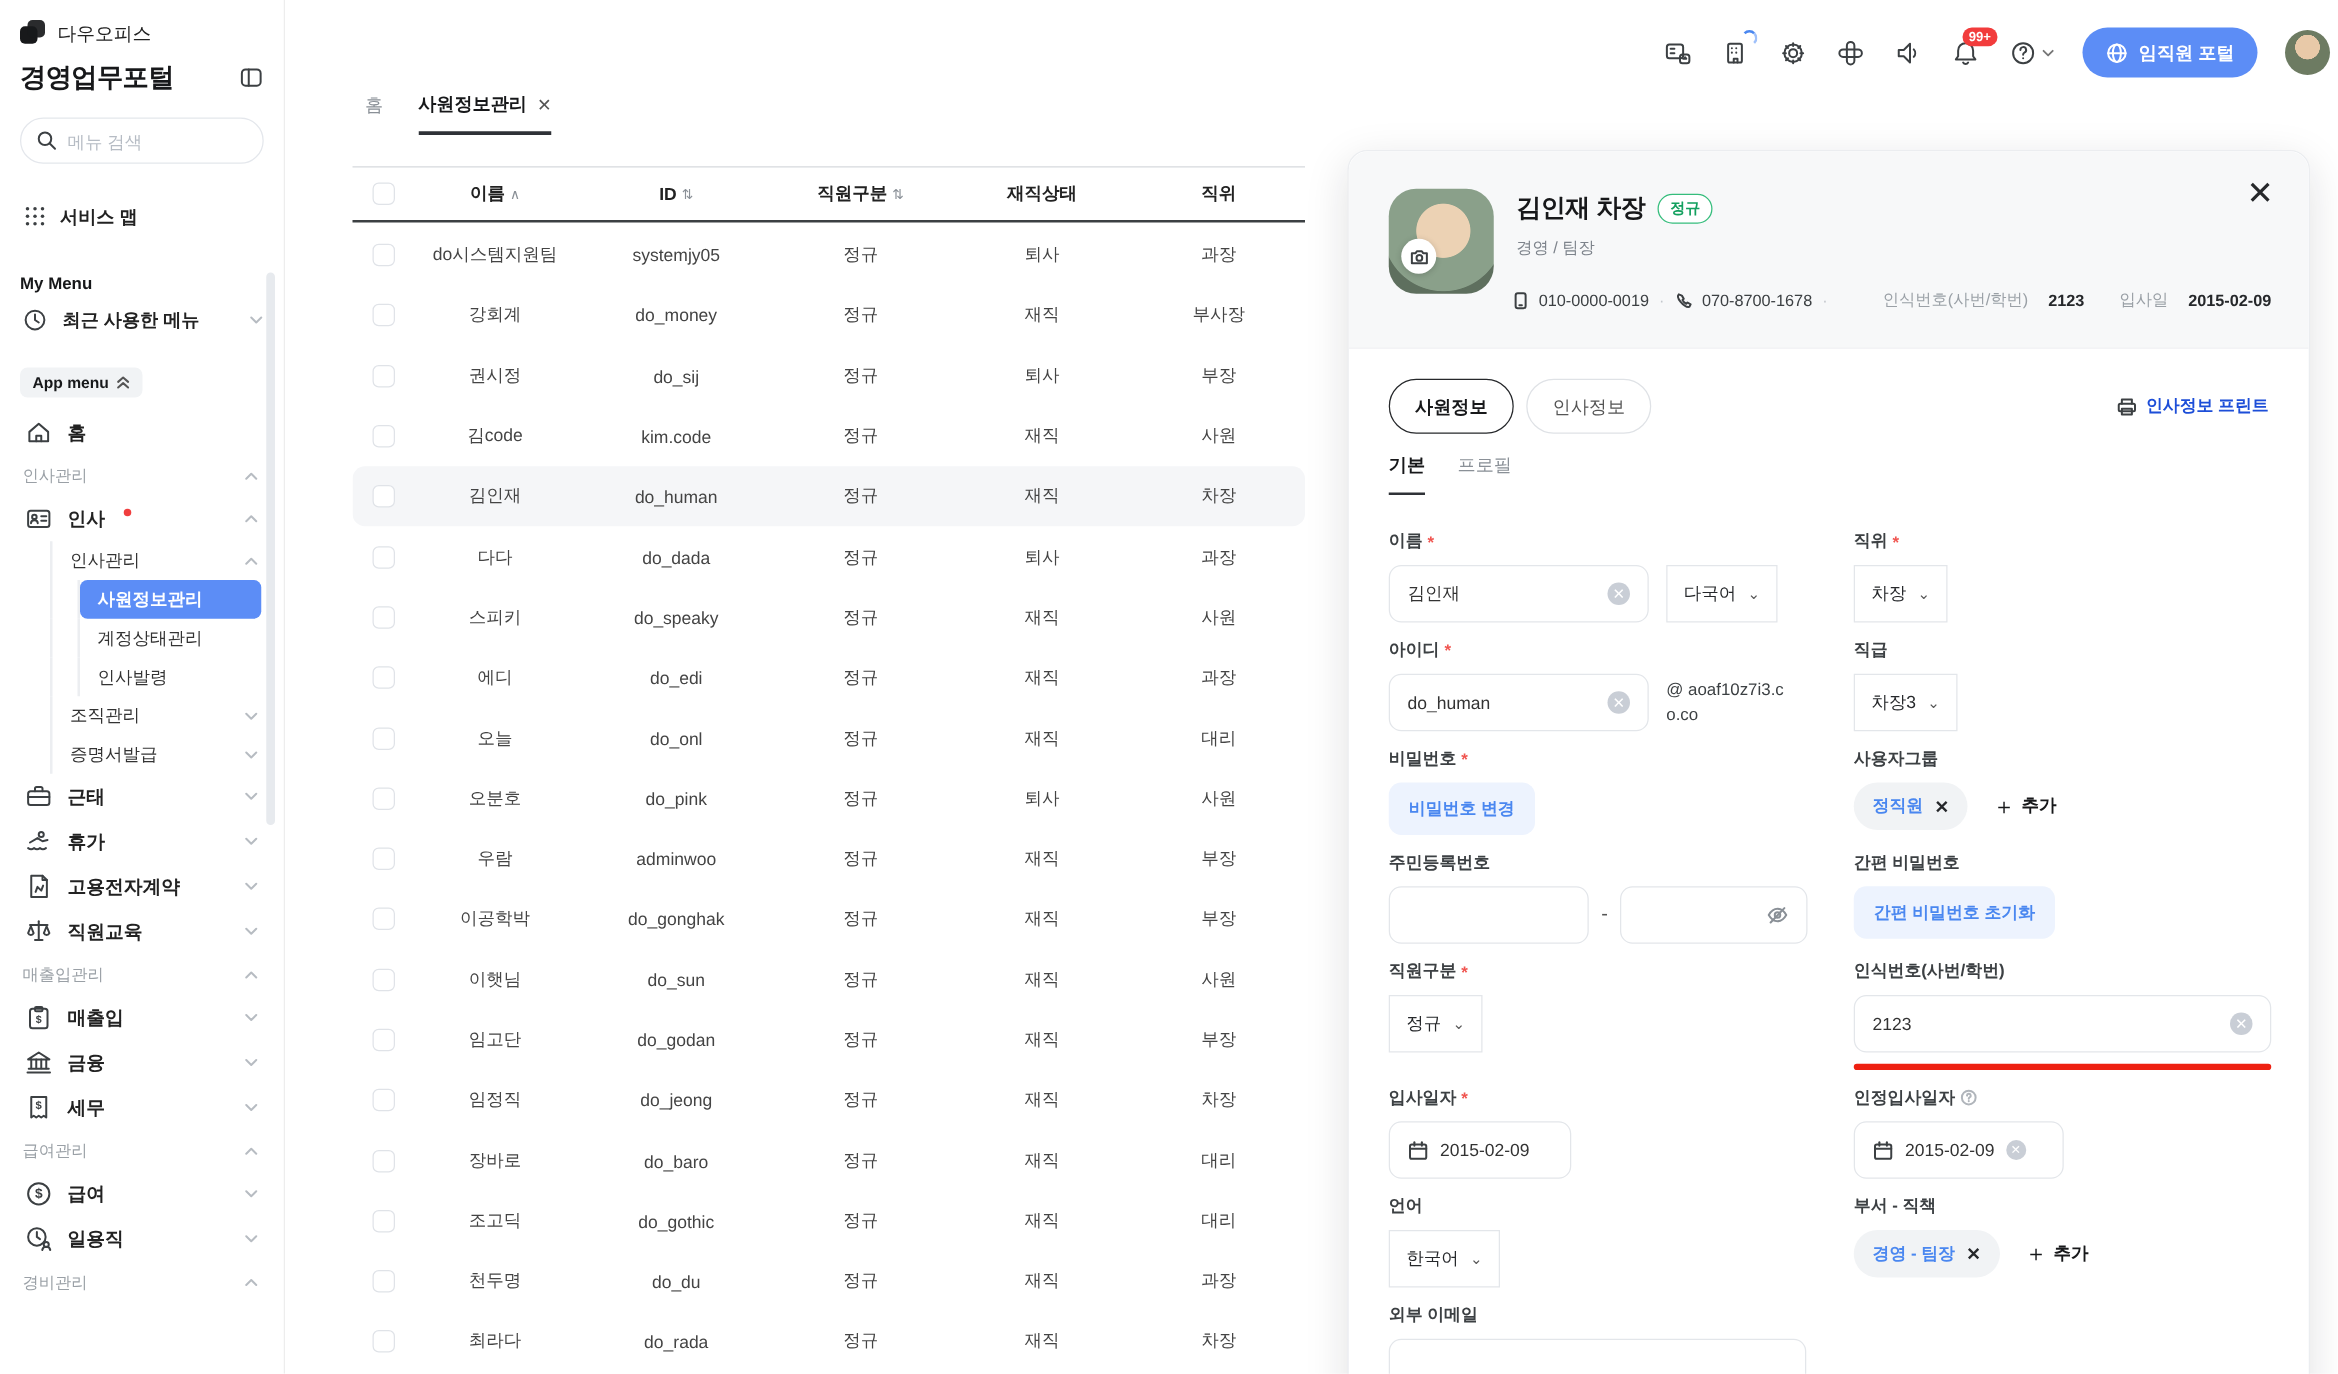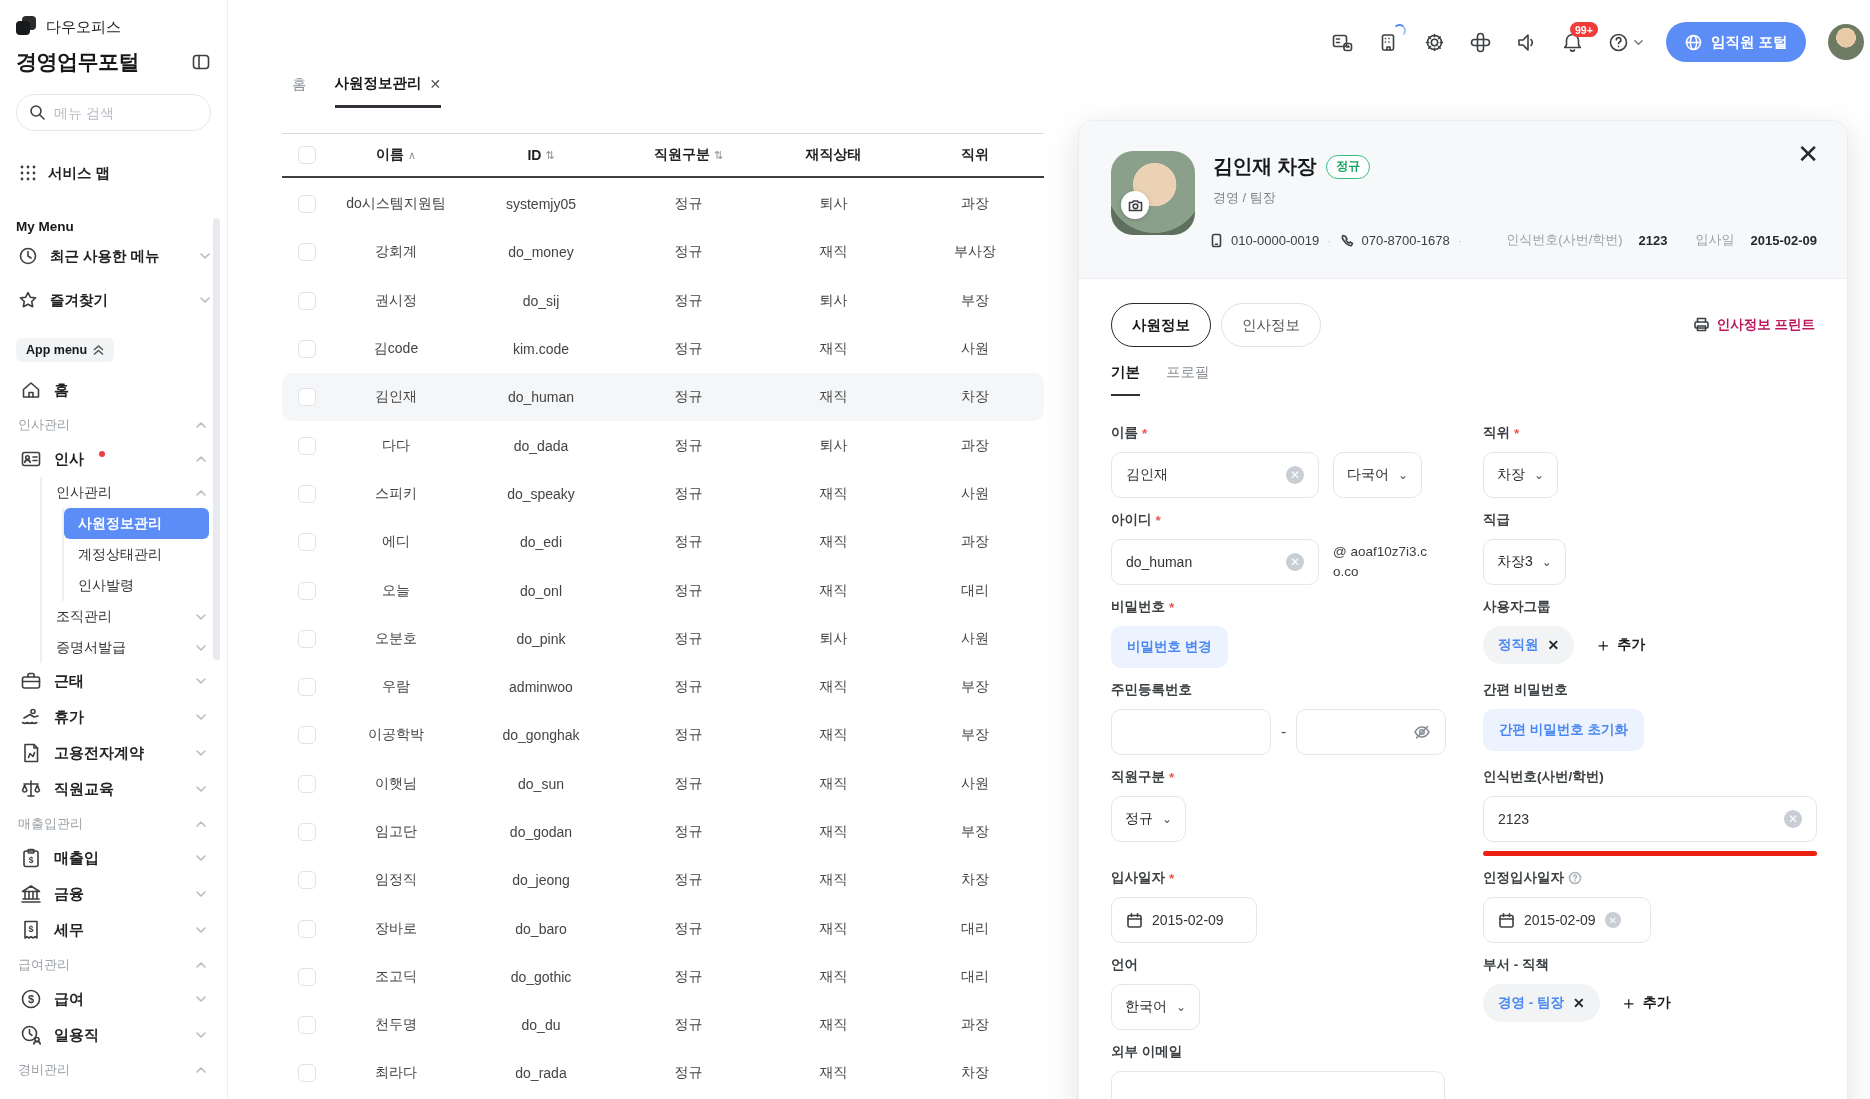--- a/index.html
+++ b/index.html
@@ -116,39 +116,39 @@
   .p-info .dot { color:#c3c7cc; margin:0 8px; }
   .p-info .glabel { color:#9aa0a6; margin-right:8px; }
   .p-info .gval { color:#26282b; font-weight:700; }
   .p-info .right-group { margin-left:auto; display:flex; align-items:center; gap:8px; }
   .p-body { padding:24px 32px 0 32px; }
   .pill-row { display:flex; align-items:center; }
   .pill { height:44px; border-radius:999px; display:inline-flex; align-items:center;
           padding:0 20px; font-size:14.5px; }
   .pill.on { border:1.6px solid #26282b; color:#17181a; font-weight:700; }
   .pill.off { border:1px solid #dfe2e6; color:#555; margin-left:10px; }
-  .print-link { margin-left:auto; display:flex; align-items:flex-start; gap:7px; font-size:13.5px;
-                color:#be185d; font-weight:600; }
+  .print-link { margin-left:auto; display:flex; align-items:center; gap:7px; font-size:13.5px;
+                color:#1d4ed8; font-weight:600; }
   .ptabs { display:flex; gap:26px; margin-top:16px; }
   .ptab { font-size:14.5px; color:#8a9097; padding-bottom:12px; }
   .ptab.on { color:#17181a; font-weight:800; border-bottom:2.5px solid #2f3237; }
   .form { display:grid; grid-template-columns:372px 1fr; margin-top:28px; column-gap:0; }
   .fld { margin-bottom:13px; }
   .flabel { font-size:13.5px; font-weight:700; color:#3c4043; margin-bottom:10px;
             display:flex; align-items:center; gap:4px; }
   .req { color:#f0544f; }
   .ctrl-row { display:flex; align-items:center; gap:14px; }
   .inp { height:46px; border:1px solid #e3e6ea; border-radius:10px; background:#fff;
          display:flex; align-items:center; padding:0 14px; }
   .inp input { border:none; outline:none; font-size:14px; color:#333; width:100%;
                font-family:"Liberation Sans", sans-serif; background:transparent; }
   .clear-ic { width:18px; height:18px; min-width:18px; border-radius:50%; background:#c9ced6;
               color:#fff; font-size:12px; display:flex; align-items:center; justify-content:center;
               margin-left:8px; }
-  .sel { height:46px; border:1px solid #e3e6ea; border-radius:10px; display:inline-flex;
+  .sel { height:46px; border:1px solid #e3e6ea; border-radius:0; display:inline-flex;
          align-items:center; gap:9px; padding:0 13px; font-size:14px; color:#26282b; }
   .sel .caret { color:#555; font-size:12px; }
   .btn-soft { background:#edf3fe; color:#4a87f0; font-size:13.5px; font-weight:600;
               border-radius:10px; height:42px; display:inline-flex; align-items:center; padding:0 16px; }
   .chip { background:#f1f3f5; border-radius:999px; height:38px; display:inline-flex;
           align-items:center; padding:0 15px; font-size:13.5px; color:#4a87f0; font-weight:600; }
   .chip .x { color:#26282b; margin-left:9px; font-weight:700; font-size:14px; }
   .add-link { display:inline-flex; align-items:center; gap:5px; font-size:14px; color:#17181a;
               margin-left:20px; font-weight:600; }
   .add-link .plus { font-size:18px; font-weight:400; }
@@ -212,33 +212,20 @@
   </div>
   <div class="mymenu-title">My Menu</div>
   <div class="my-item">
     <span>
       <svg class="ic" width="20" height="20" viewBox="0 0 20 20">
           <circle cx="10" cy="10" r="7.5"></circle>
           <polyline points="10,5.5 10,10 13,12"></polyline>
         </svg>
     </span>
     <span>최근 사용한 메뉴</span>
-    <span class="chev">
-      <svg class="ic" width="12" height="12" viewBox="0 0 12 12" style="stroke:#b7bcc2">
-          <polyline points="2,4 6,8 10,4"></polyline>
-        </svg>
-    </span>
-  </div>
-  <div class="my-item">
-    <span>
-      <svg class="ic" width="20" height="20" viewBox="0 0 20 20">
-          <path d="M10 2.5 L12.3 7.2 L17.5 7.9 L13.7 11.5 L14.7 16.7 L10 14.2 L5.3 16.7 L6.3 11.5 L2.5 7.9 L7.7 7.2 Z"></path>
-        </svg>
-    </span>
-    <span>즐겨찾기</span>
     <span class="chev">
       <svg class="ic" width="12" height="12" viewBox="0 0 12 12" style="stroke:#b7bcc2">
           <polyline points="2,4 6,8 10,4"></polyline>
         </svg>
     </span>
   </div>
   <div class="appmenu-pill">
     <span>App menu</span>
     <span>
       <svg class="ic" width="11" height="12" viewBox="0 0 11 12" style="stroke:#555">

